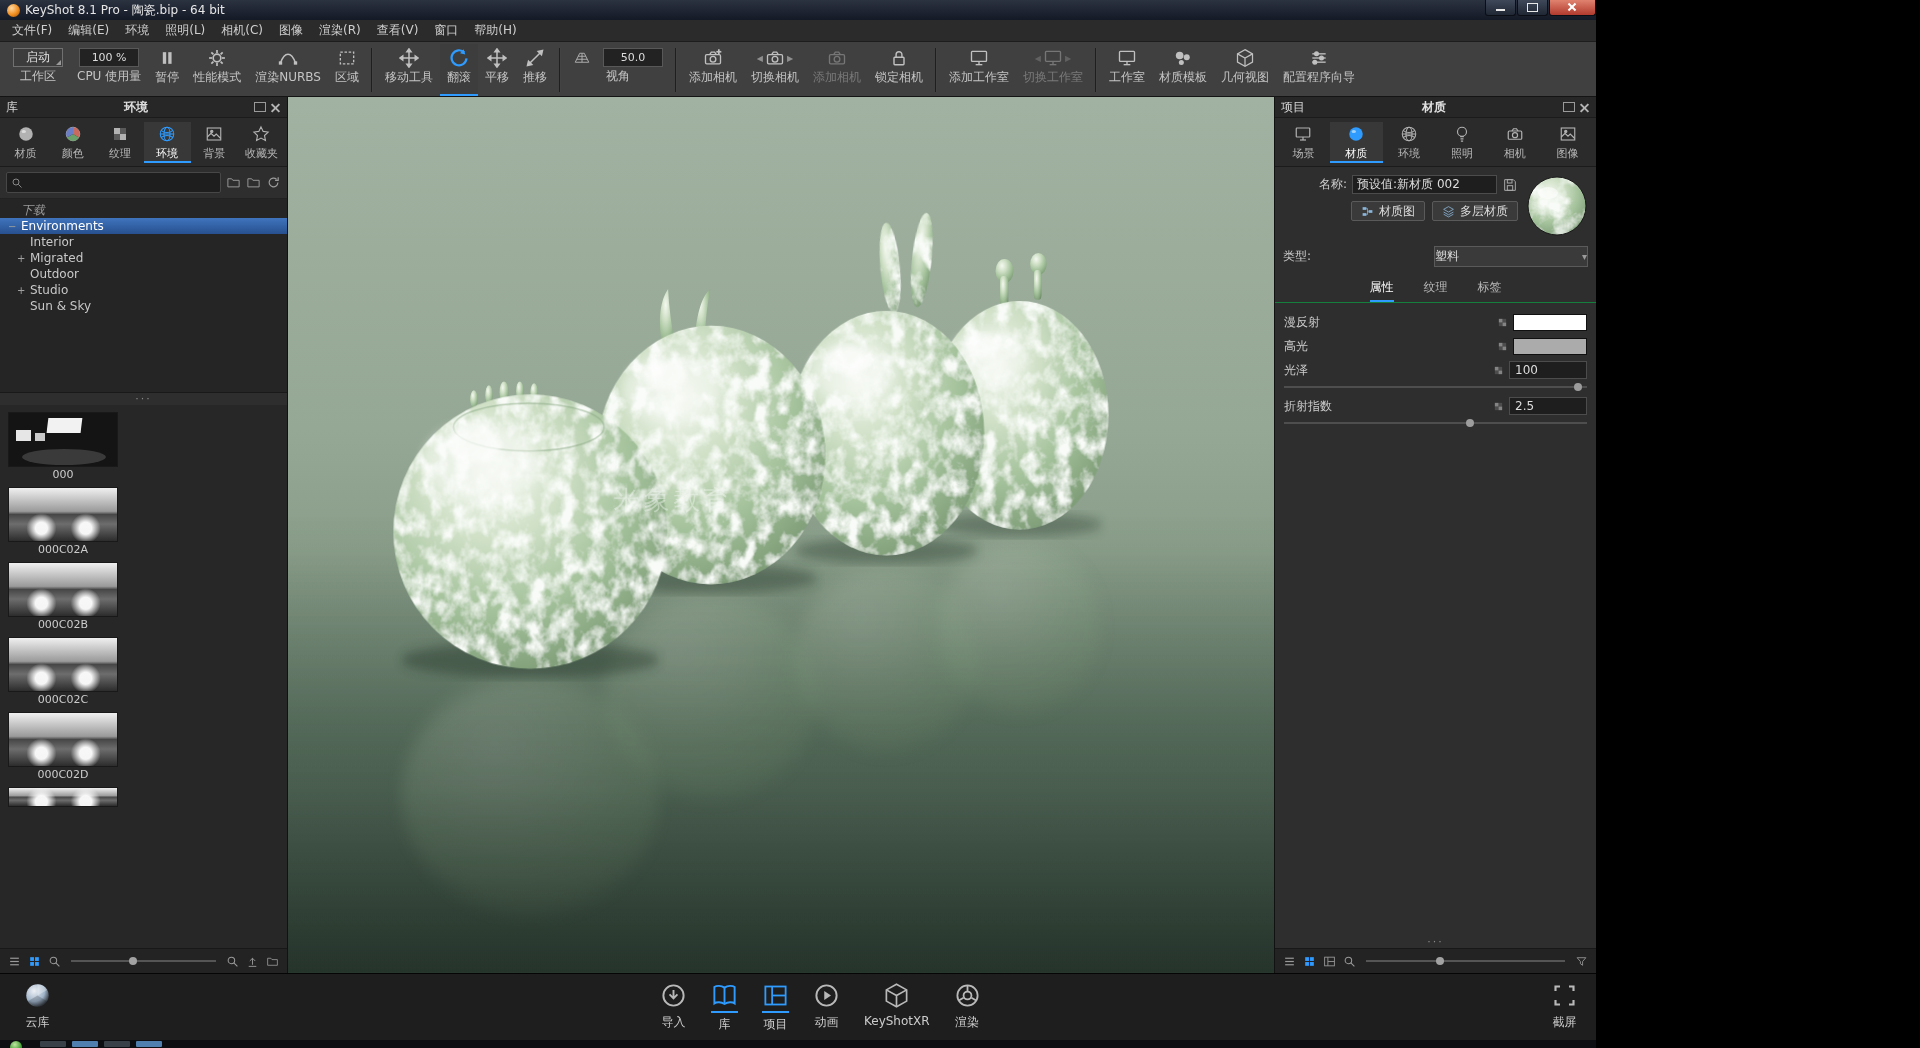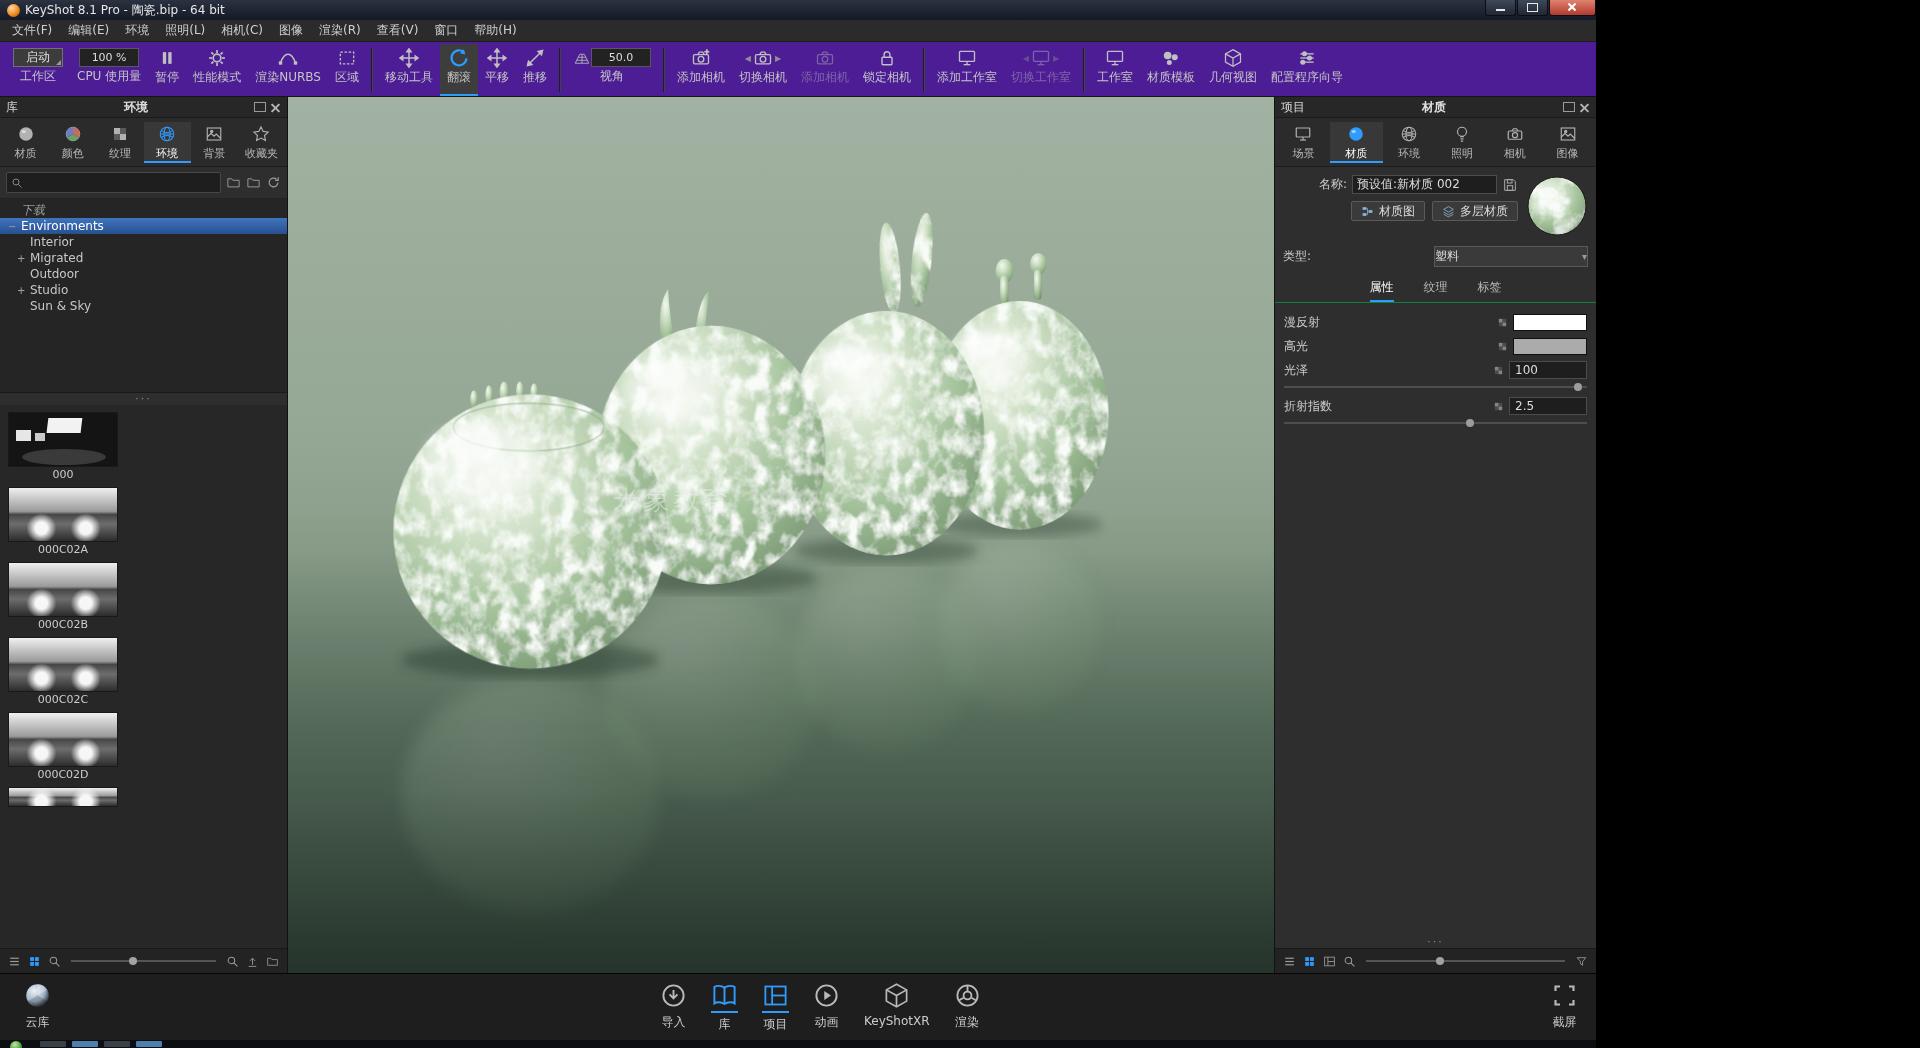--- a/index.html
+++ b/index.html
@@ -17,40 +17,40 @@
   .wbtn.close{width:45px;background:linear-gradient(#e0826f,#b13a2e);}
   .wbtn.min i{width:9px;height:2px;background:#e8e8e8;margin-top:5px;}
   .wbtn.max i{width:9px;height:7px;border:1px solid #e8e8e8;}
   .wbtn.close i{position:absolute;width:10px;height:2px;background:#fff;left:17px;top:6px;transform:rotate(45deg);}
   .wbtn.close i+i{transform:rotate(-45deg);}
   
   .menubar{height:21px;background:#2b2b2b;border-bottom:1px solid #1d1d1d;display:flex;align-items:center;
     color:#cfcfcf;font-size:12px;padding-left:4px;}
   .mitem{padding:0 8px;line-height:21px;}
   
-  .toolbar{height:52px;background:#4c1d95;border-bottom:1px solid #141414;display:flex;align-items:stretch;
+  .toolbar{height:52px;background:#404040;border-bottom:1px solid #141414;display:flex;align-items:stretch;
     padding:2px 6px 0;color:#c4c4c4;}
   .tcol,.tbtn{display:flex;flex-direction:column;align-items:center;justify-content:flex-start;gap:3px;
     padding:4px 7px 2px;background:none;border:none;color:#c4c4c4;font-size:12px;font-family:inherit;white-space:nowrap;}
   .tbtn .i{width:20px;height:20px;color:#c0c0c0;}
   .tbtn.active{background:#3d3d3d;box-shadow:inset 0 -2px 0 #2f9bff;}
   .tbtn.active .i{color:#2f9bff;}
   .tbtn.disabled{opacity:.42;}
   .tlabel{font-size:12px;color:#c4c4c4;line-height:13px;}
   .start-btn{position:relative;background:#3c3c3c;border:1px solid #707070;color:#e2e2e2;font-size:12px;
     height:19px;padding:0 12px;font-family:inherit;display:flex;align-items:center;}
   .start-btn .corner{position:absolute;right:1px;bottom:1px;width:0;height:0;
     border-left:5px solid transparent;border-bottom:5px solid #9a9a9a;}
   .val-box{background:#222;border:1px solid #585858;height:17px;min-width:50px;display:inline-flex;
     align-items:center;justify-content:center;color:#ddd;font-size:11px;padding:0 4px;}
   .tsep{width:1px;background:#1f1f1f;border-right:1px solid #434343;margin:4px 5px;}
   .arrows{display:flex;align-items:center;gap:2px;}
   .arrows .i{width:20px;height:20px;}
   .arr{font-size:8px;color:#8f8f8f;}
-  .fov-top{display:flex;align-items:flex-end;gap:0;}
+  .fov-top{display:flex;align-items:flex-start;gap:12px;}
   .fov-top .i{width:18px;height:18px;color:#b5b5b5;}
   
   .main{flex:1;min-height:0;display:flex;}
   .panel{background:#2e2e2e;display:flex;flex-direction:column;font-size:12px;color:#ccc;}
   .panel.left{width:287px;border-right:1px solid #121212;}
   .panel.right{width:321px;border-left:1px solid #121212;}
   .phead{height:20px;display:flex;align-items:center;gap:4px;padding:0 6px;background:#272727;
     border-bottom:1px solid #1b1b1b;font-size:12px;color:#d5d5d5;}
   .phead-title{flex:1;text-align:center;font-weight:bold;color:#e0e0e0;}
   .ph-ico{width:10px;height:8px;border:1px solid #9a9a9a;display:inline-block;}

